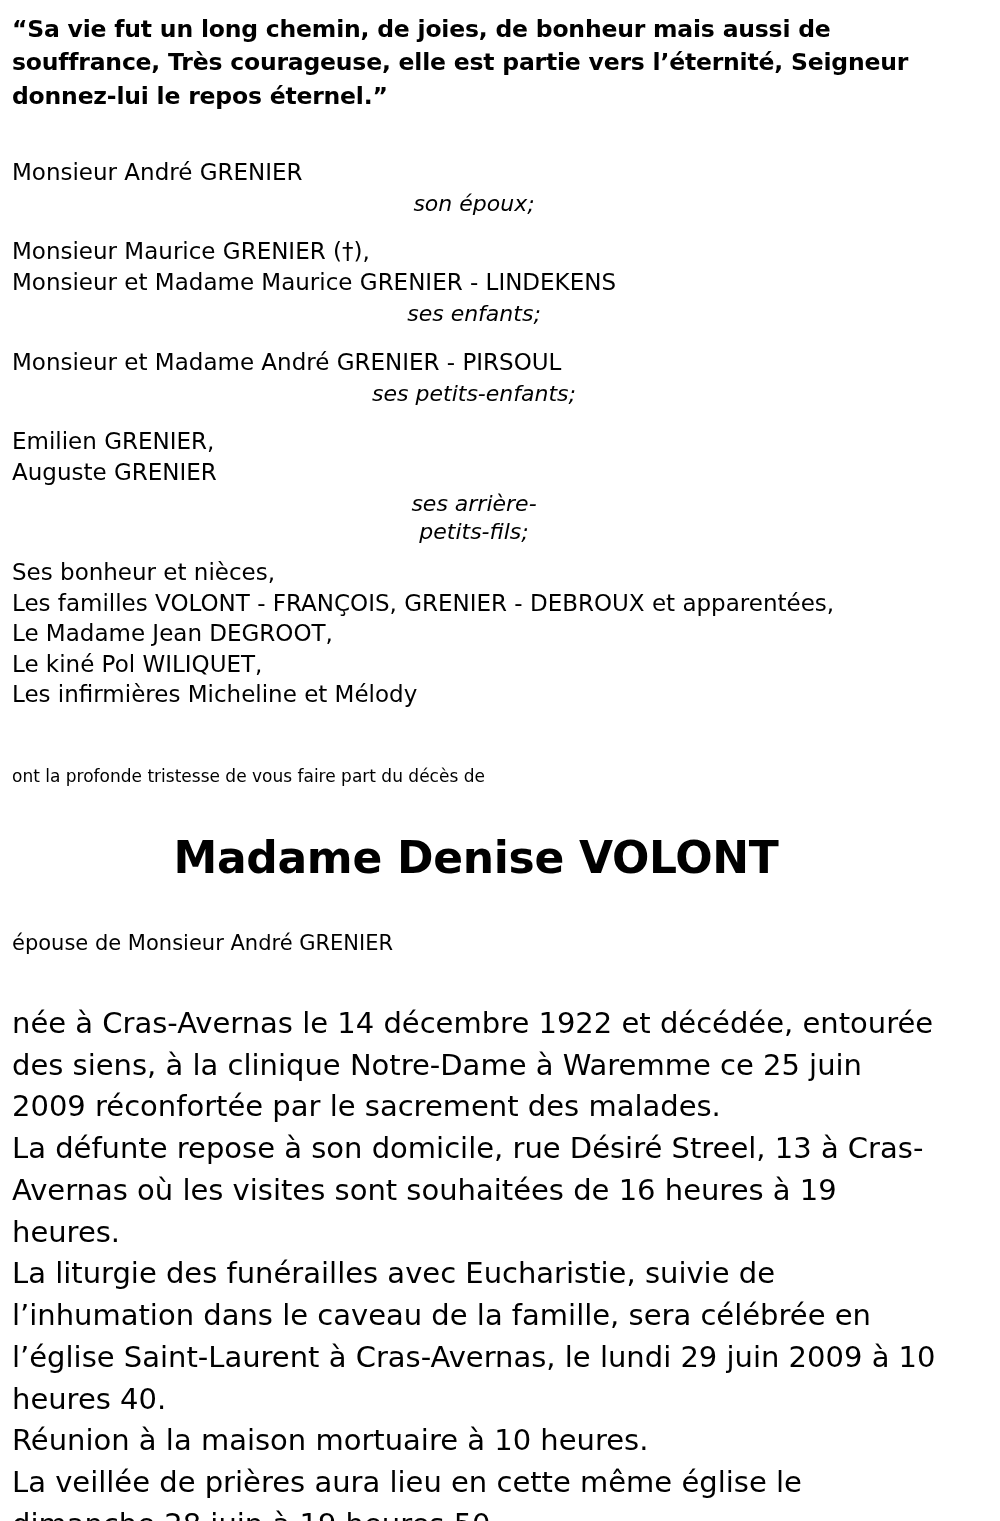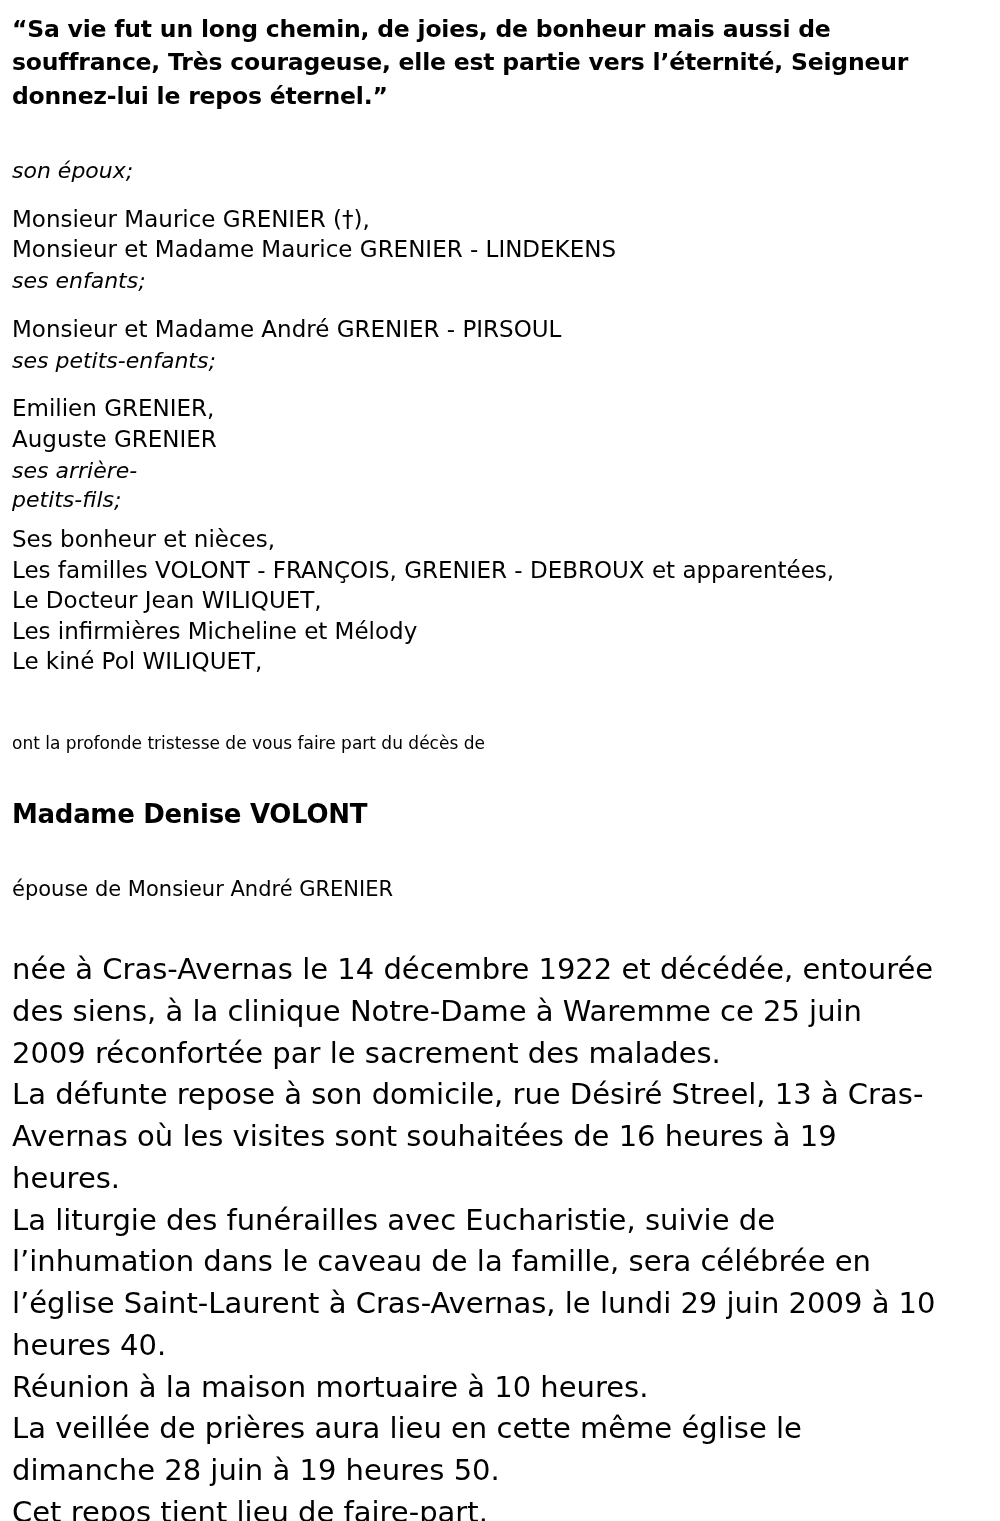--- a/index.html
+++ b/index.html
@@ -39,21 +39,21 @@
     position: relative;
     margin-bottom: 6px;
   }
   .fam-names {
     display: block;
   }
   .fam-names div {
     white-space: nowrap;
   }
   .fam-rel {
-    text-align: left;
+    text-align: center;
     font-style: italic;
     font-size: 22px;
     line-height: 1.3;
     margin-top: 2px;
     padding-right: 4px;
   }
   .fam-rel .rel-line {
     display: block;
   }
   .gap-sm { height: 12px; }
@@ -65,23 +65,24 @@
   }
   .others div { white-space: nowrap; }
 
   .announce {
     font-size: 17px;
     margin-top: 56px;
   }
 
   .deceased {
     font-weight: bold;
-    font-size: 26px;
+    font-size: 44px;
     letter-spacing: -0.3px;
     margin-top: 46px;
+    text-align: center;
   }
 
   .spouse-of {
     font-size: 21px;
     margin-top: 48px;
   }
 
   .details {
     font-size: 29px;
     line-height: 1.44;
@@ -97,20 +98,23 @@
 </head>
 <body>
 
 <div class="page">
 
   <div class="quote">“Sa vie fut un long chemin, de joies, de bonheur mais aussi de souffrance, Très courageuse, elle est partie vers l’éternité, Seigneur donnez-lui le repos éternel.”</div>
 
   <div class="family">
 
     <div class="fam-block">
+      <div class="fam-names">
+        <div>Monsieur André GRENIER</div>
+      </div>
       <div class="fam-rel">
         <span class="rel-line">son époux;</span>
       </div>
     </div>
 
     <div class="gap-sm"></div>
 
     <div class="fam-block">
       <div class="fam-names">
         <div>Monsieur Maurice GRENIER (†),</div>
@@ -141,23 +145,23 @@
       </div>
       <div class="fam-rel">
         <span class="rel-line">ses arrière-</span>
         <span class="rel-line">petits-fils;</span>
       </div>
     </div>
 
     <div class="others">
       <div>Ses bonheur et nièces,</div>
       <div>Les familles VOLONT - FRANÇOIS, GRENIER - DEBROUX et apparentées,</div>
-      <div>Le Docteur Jean WILIQUET,</div>
+      <div>Le Madame Jean DEGROOT,</div>
+      <div>Le kiné Pol WILIQUET,</div>
       <div>Les infirmières Micheline et Mélody</div>
-      <div>Le kiné Pol WILIQUET,</div>
     </div>
 
   </div>
 
   <div class="announce">ont la profonde tristesse de vous faire part du décès de</div>
 
   <div class="deceased">Madame Denise VOLONT</div>
 
   <div class="spouse-of">épouse de Monsieur André GRENIER</div>
 

